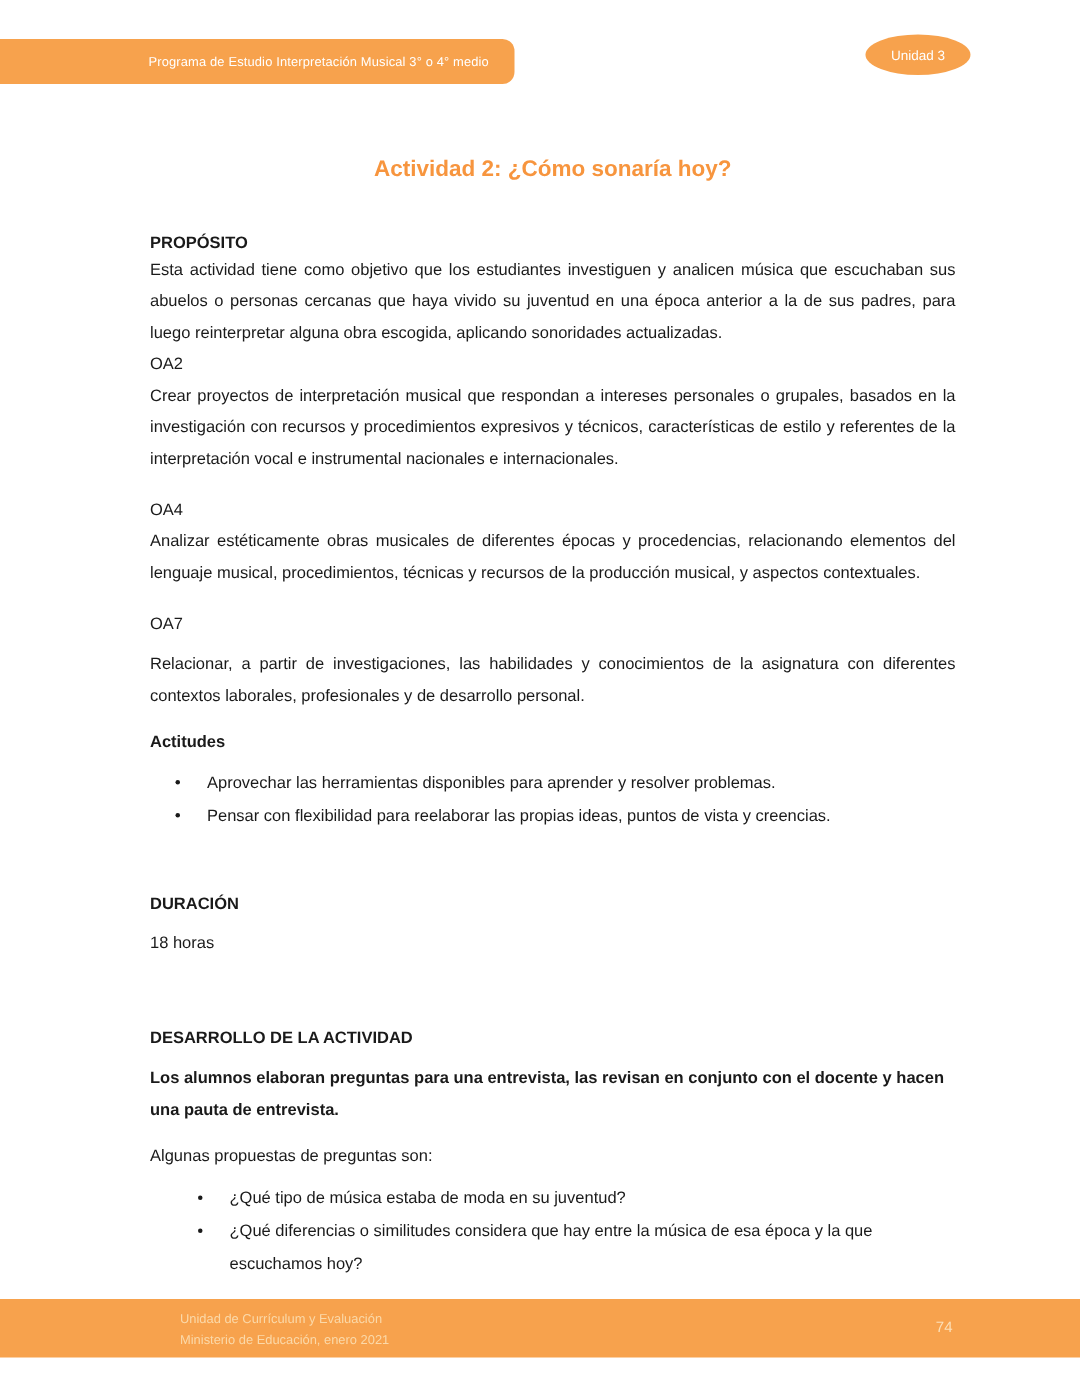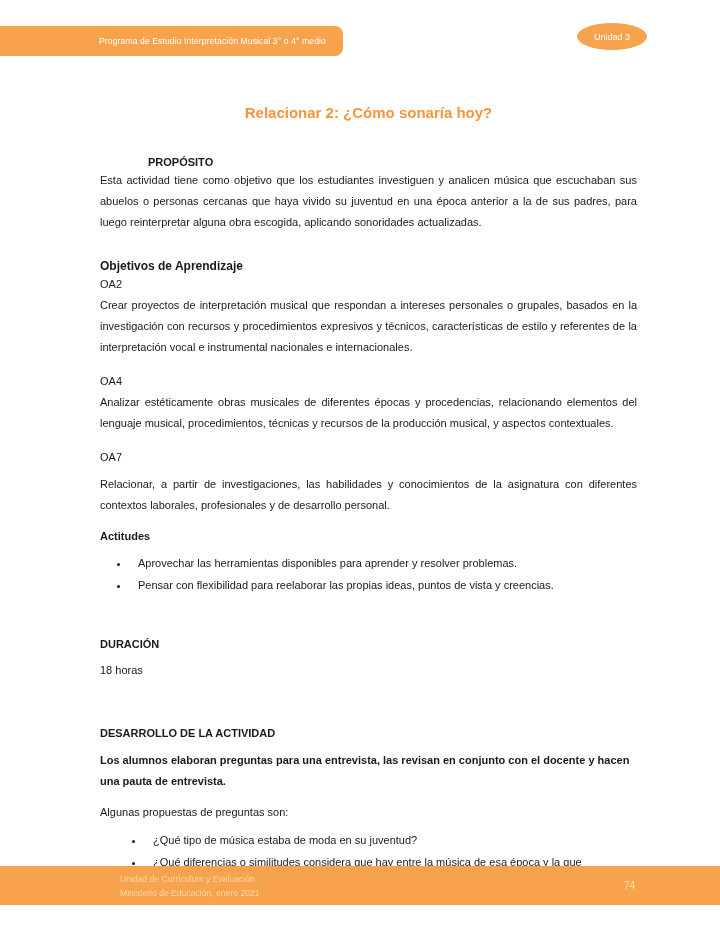--- a/index.html
+++ b/index.html
@@ -68,21 +68,21 @@
     font-size: 15px;
     font-weight: bold;
     line-height: 20px;
   }
   .h-caps {
     margin: 0;
     font-size: 11px;
     font-weight: bold;
     line-height: 15px;
   }
-  .h-proposito   { margin-top: 32px; margin-left: 48px; }
+  .h-proposito   { margin-top: 32px; }
   .h-objetivos   { margin-top: 26px; font-size: 12px; }
   .h-actitudes   { margin-top: 13px; }
   .h-duracion    { margin-top: 41px; }
   .h-desarrollo  { margin-top: 47px; }
 
   .body-text {
     margin: 0 0 0 0;
     font-size: 11px;
     line-height: 21px;
     text-align: justify;
@@ -166,26 +166,25 @@
 
   <div class="header-band">
     <span>Programa de Estudio Interpretación Musical 3° o 4° medio</span>
   </div>
   <div class="unit-badge">
     <span>Unidad 3</span>
   </div>
 
   <div class="content">
 
-    <h1 class="doc-title">Relacionar 2: ¿Cómo sonaría hoy?</h1>
+    <h1 class="doc-title">Actividad 2: ¿Cómo sonaría hoy?</h1>
 
     <h2 class="h-caps h-proposito">PROPÓSITO</h2>
     <p class="body-text">Esta actividad tiene como objetivo que los estudiantes investiguen y analicen música que escuchaban sus abuelos o personas cercanas que haya vivido su juventud en una época anterior a la de sus padres, para luego reinterpretar alguna obra escogida, aplicando sonoridades actualizadas.</p>
 
-    <h2 class="h-caps h-objetivos">Objetivos de Aprendizaje</h2>
 
     <p class="oa-code oa-code-first">OA2</p>
     <p class="oa-text">Crear proyectos de interpretación musical que respondan a intereses personales o grupales, basados en la investigación con recursos y procedimientos expresivos y técnicos, características de estilo y referentes de la interpretación vocal e instrumental nacionales e internacionales.</p>
 
     <p class="oa-code">OA4</p>
     <p class="oa-text">Analizar estéticamente obras musicales de diferentes épocas y procedencias, relacionando elementos del lenguaje musical, procedimientos, técnicas y recursos de la producción musical, y aspectos contextuales.</p>
 
     <p class="oa-code">OA7</p>
     <p class="oa-text oa-text-last">Relacionar, a partir de investigaciones, las habilidades y conocimientos de la asignatura con diferentes contextos laborales, profesionales y de desarrollo personal.</p>
 

